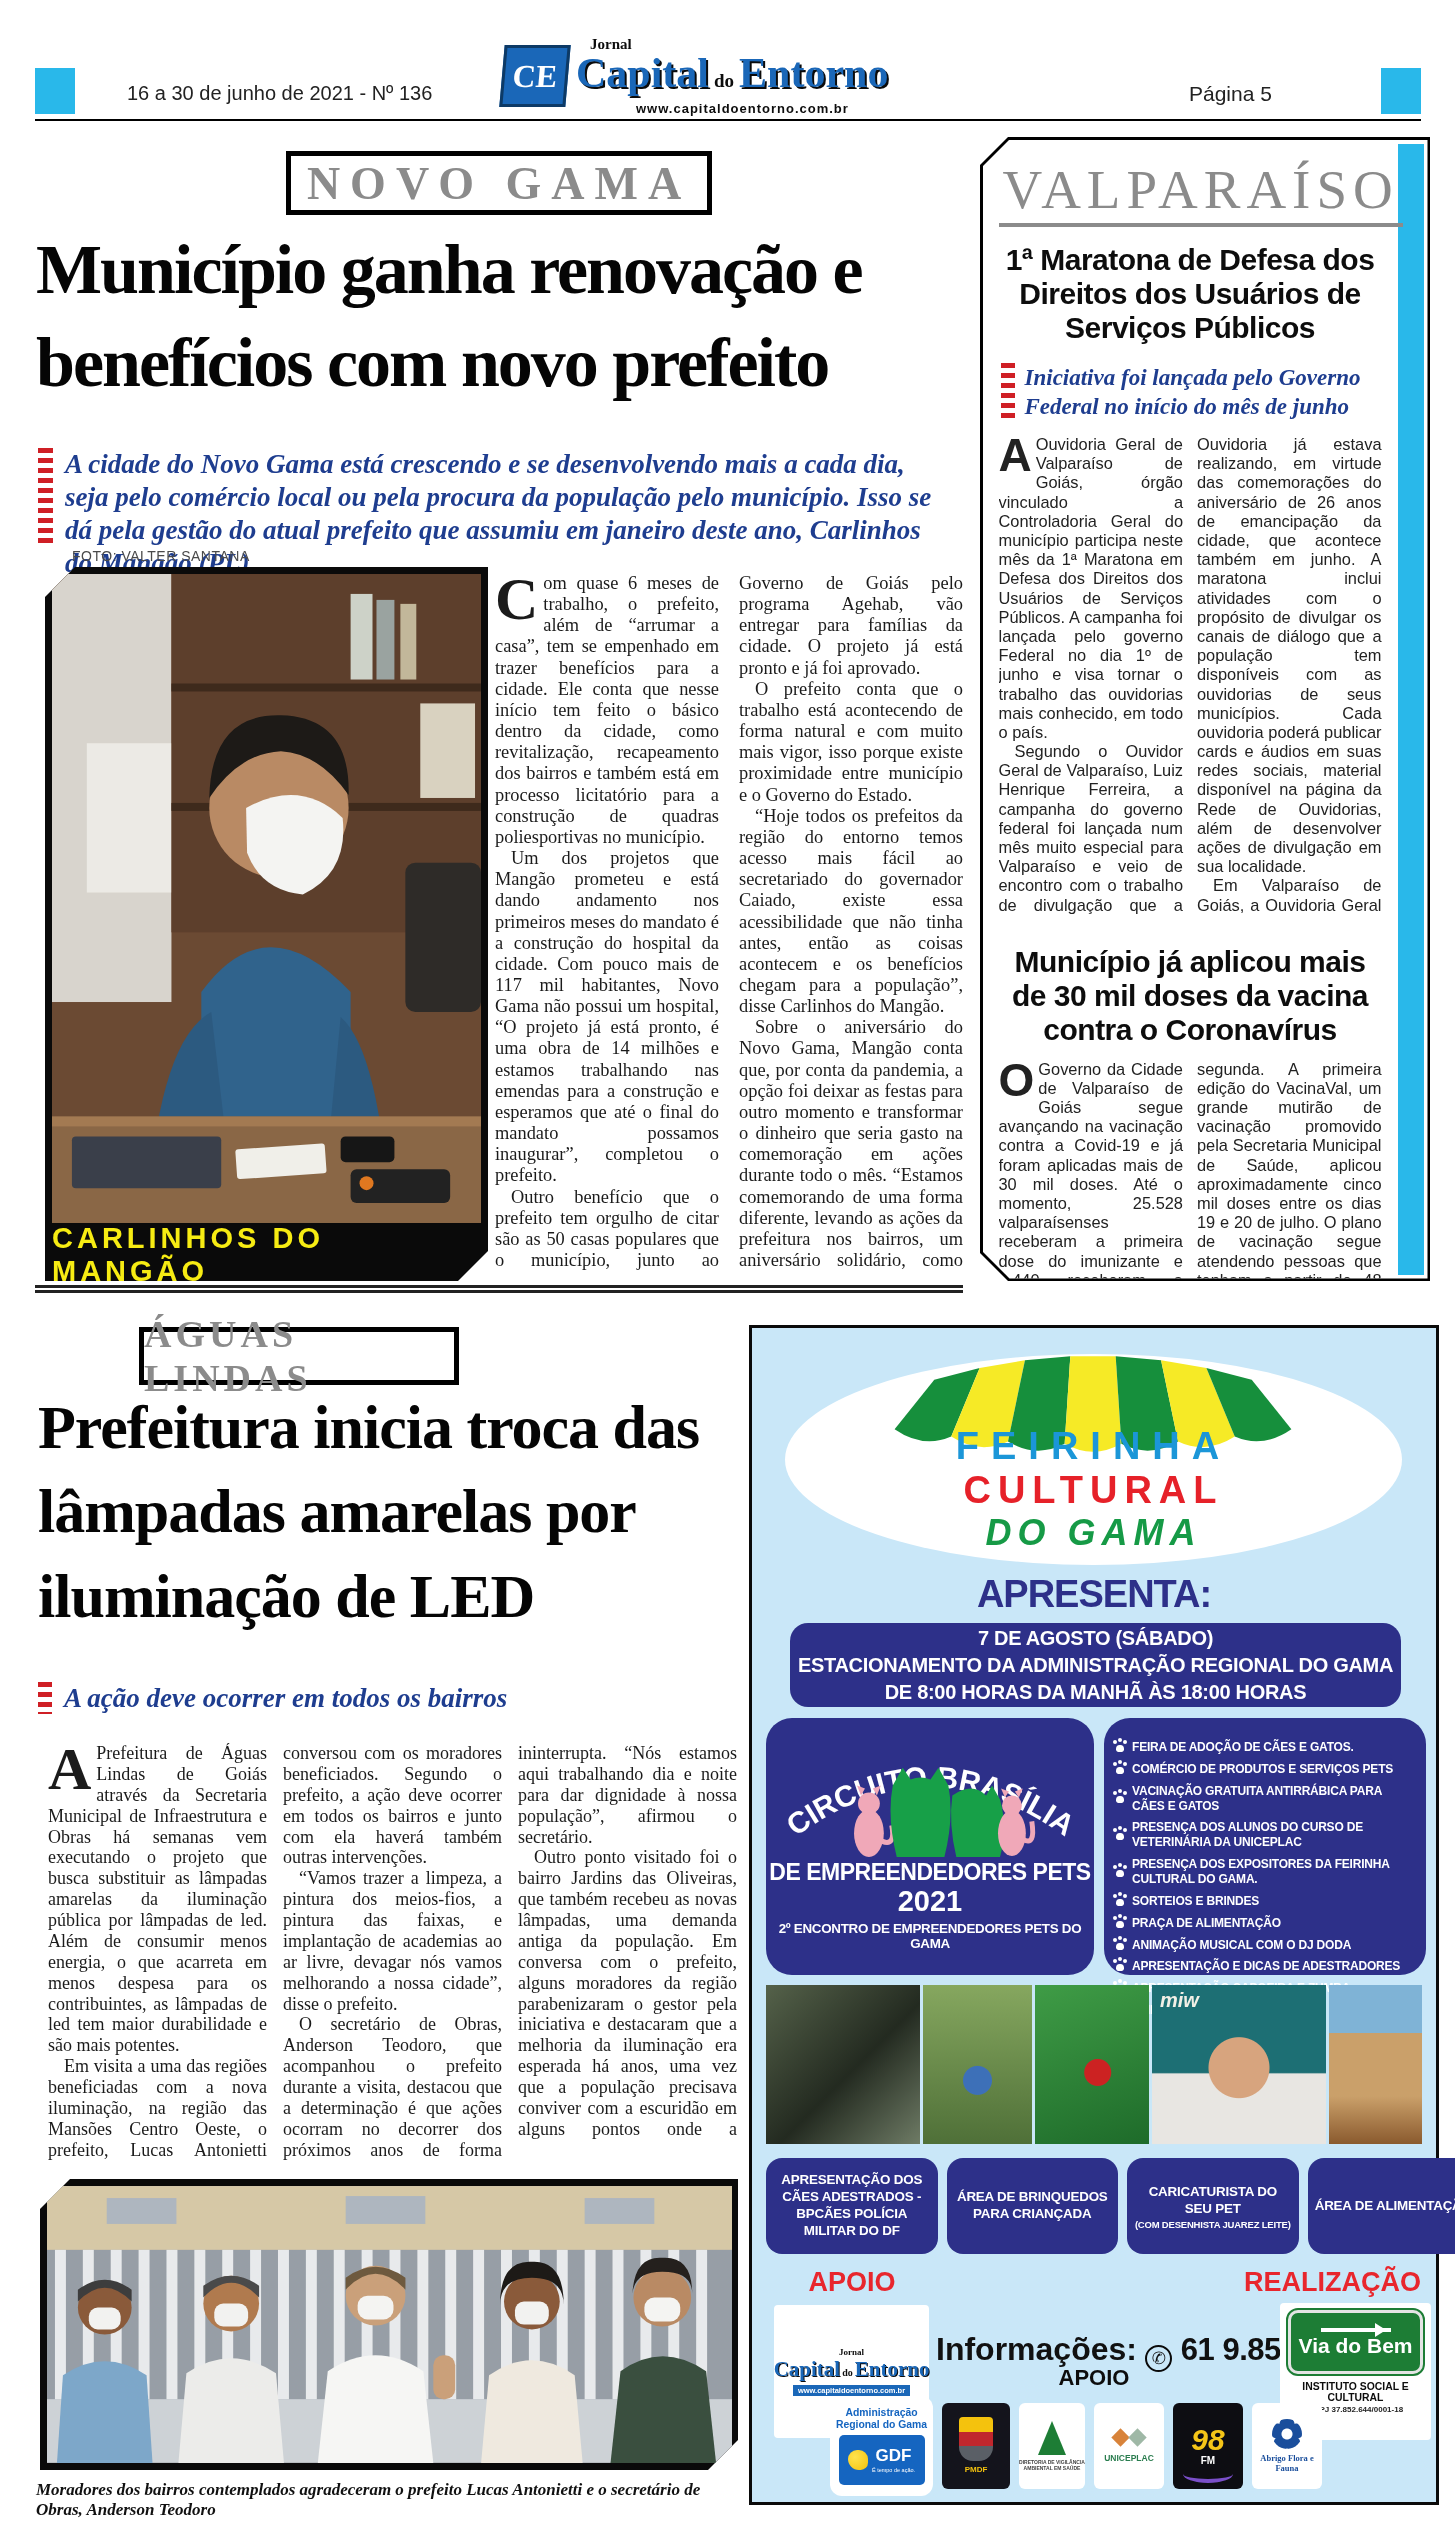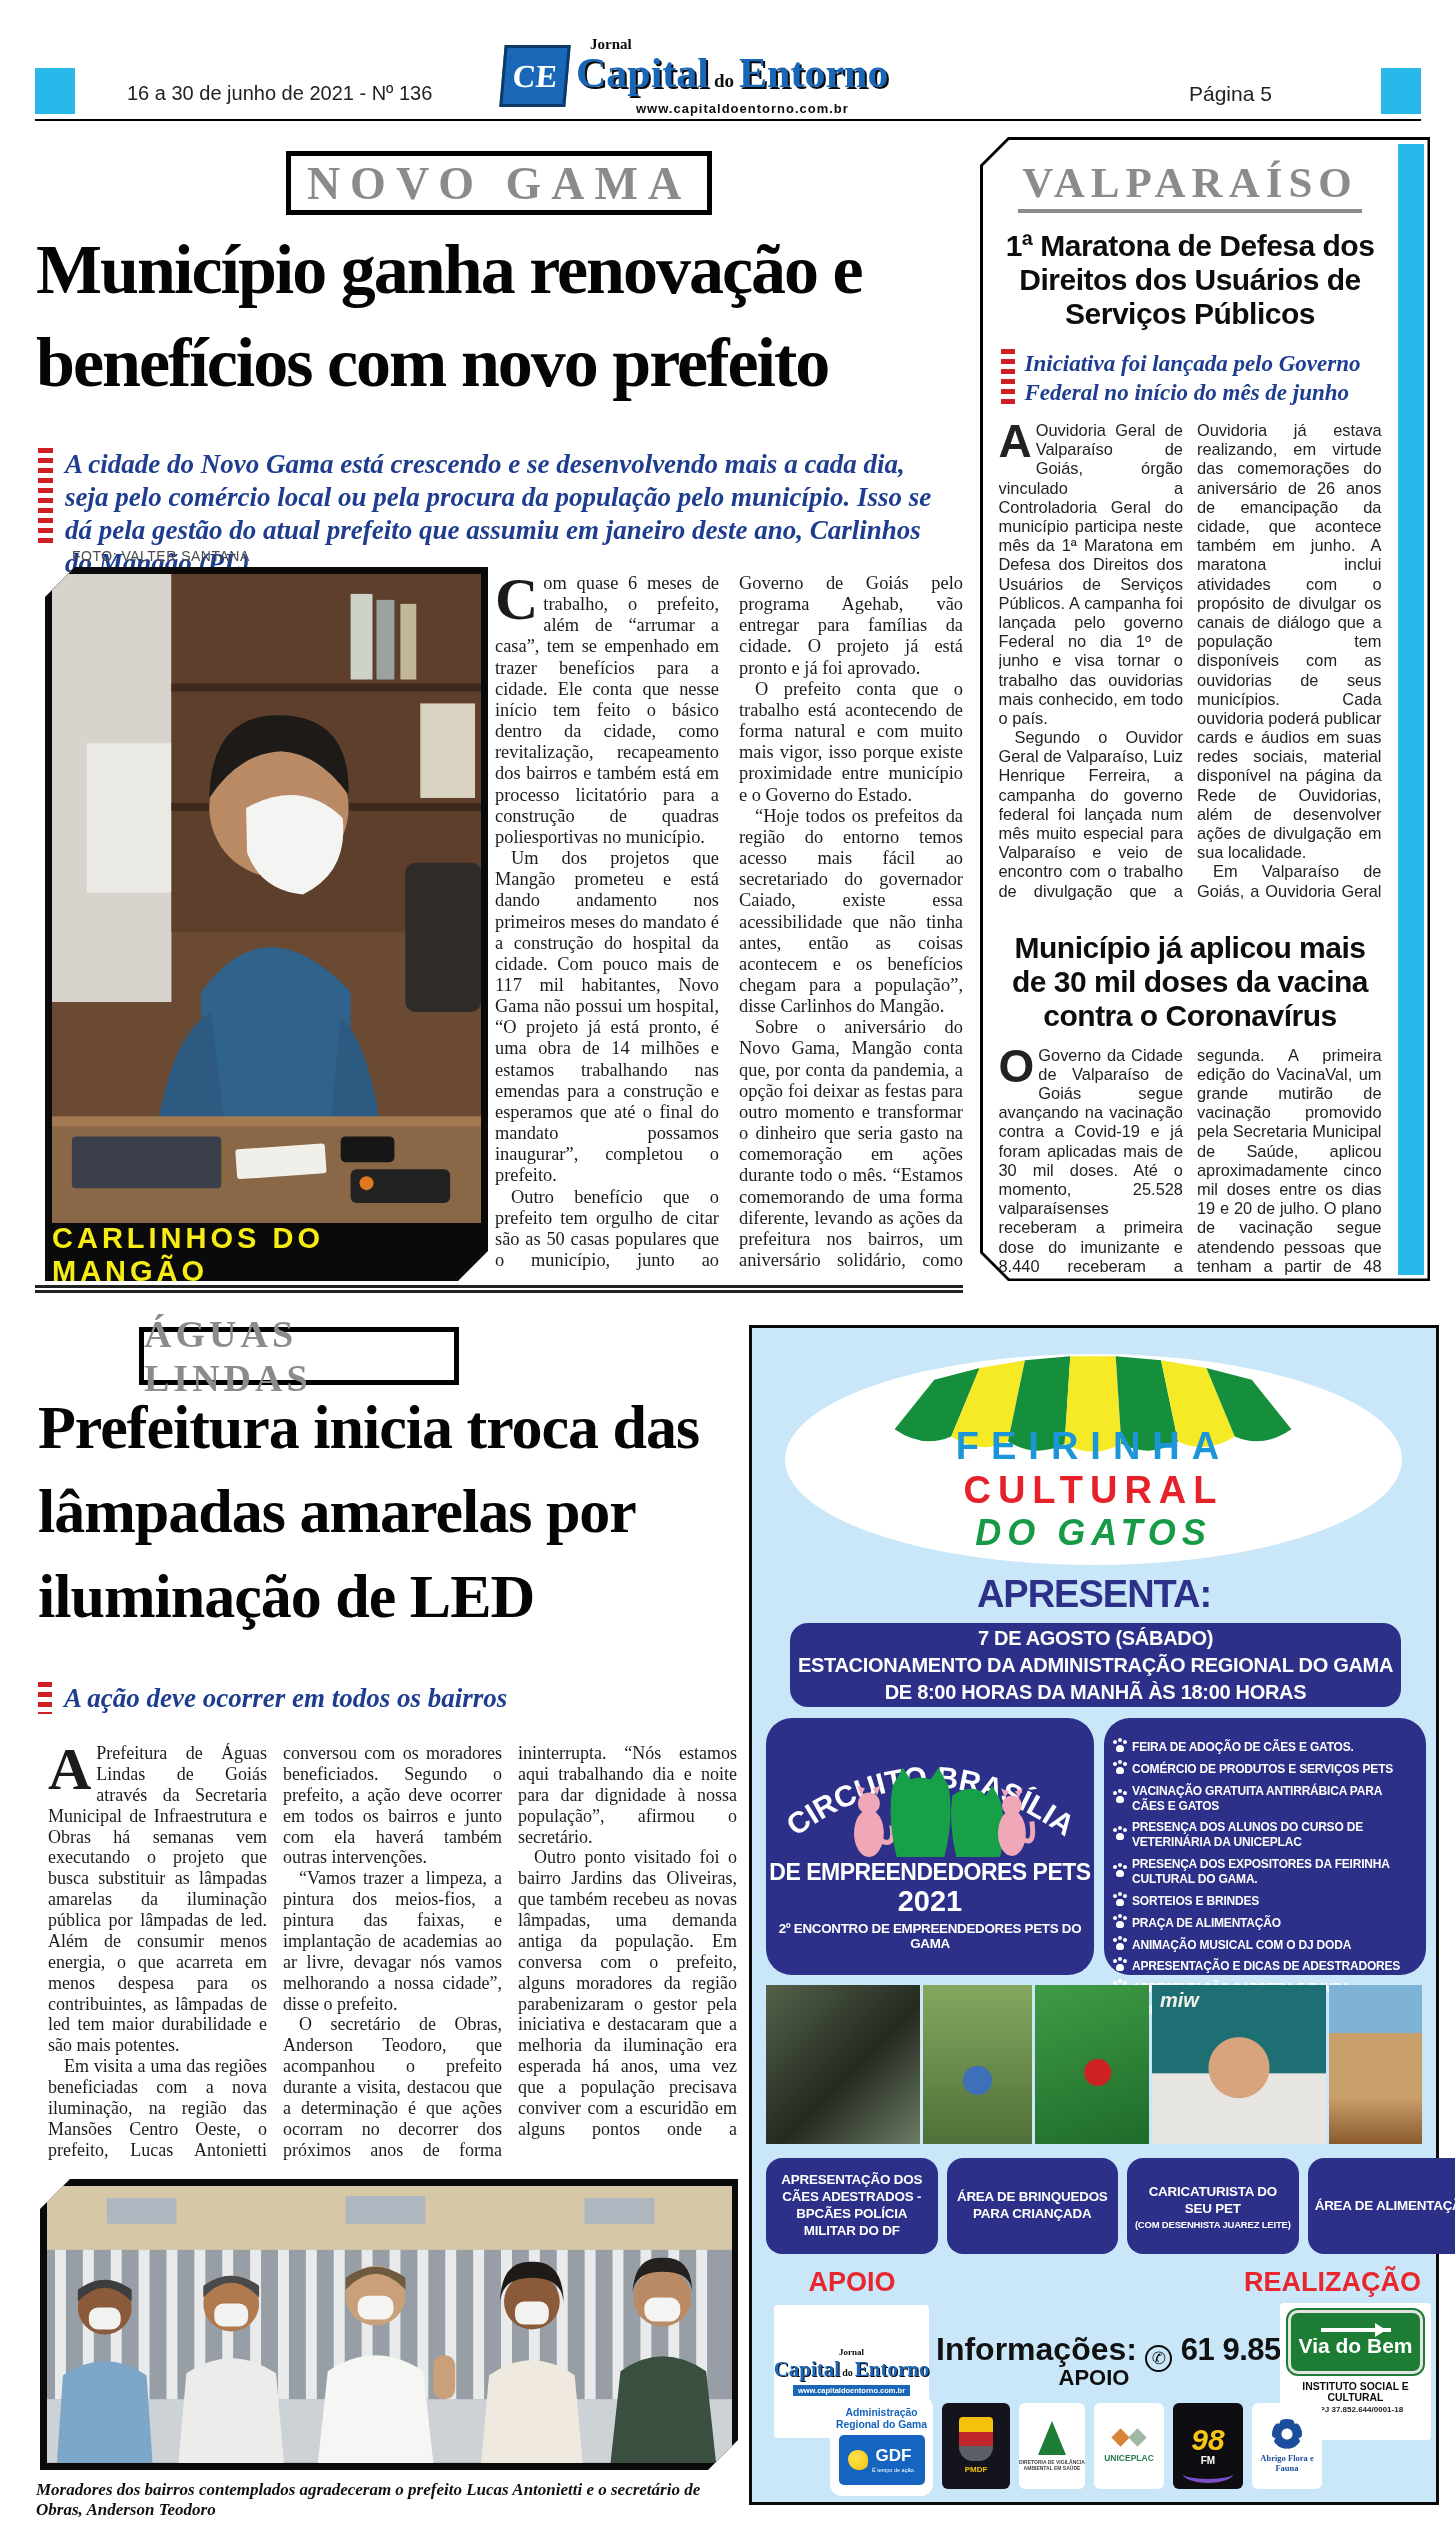--- a/index.html
+++ b/index.html
@@ -59,21 +59,21 @@
            border-top:3px solid #222;border-bottom:3px solid #222;}
 
   
   #vp-panel{position:absolute;left:980px;top:137px;width:450px;height:1144px;background:#000;
             clip-path:polygon(28px 0,100% 0,100% 100%,28px 100%,0 calc(100% - 28px),0 28px);}
   #vp-inner{position:absolute;left:2.5px;top:2.5px;right:2.5px;bottom:2.5px;background:#fff;
             clip-path:polygon(27px 0,100% 0,100% 100%,27px 100%,0 calc(100% - 27px),0 27px);}
   #vp-cyan{position:absolute;right:4px;top:4px;bottom:4px;width:26px;background:#29b8ea;}
   #vp-content{position:absolute;left:16px;right:46px;top:18px;bottom:8px;}
   #vp-sec{text-align:center;}
-  #vp-sec span{font-family:"Liberation Serif",serif;font-weight:bold;font-size:43px;letter-spacing:6px;
+  #vp-sec span{font-family:"Liberation Serif",serif;font-weight:normal;font-size:55px;letter-spacing:6px;
                color:#8b8b8b;border-bottom:4px solid #8b8b8b;display:inline-block;padding:0 4px 2px;}
   .vp-h{font-weight:bold;font-size:30px;line-height:1.14;text-align:center;color:#0d0d0d;letter-spacing:-0.5px;}
   #vp-h1{margin-top:16px;}
   #vp-sub{display:flex;gap:10px;margin-top:18px;margin-left:2px;position:static;}
   #vp-sub .stripes{height:58px;width:14px;}
   #vp-sub .sub-text{font-size:23px;line-height:29px;}
   .vp-body{column-count:2;column-gap:14px;font-size:16.4px;line-height:1.17;text-align:justify;
            overflow:hidden;color:#222;}
   #vp-body1{margin-top:14px;height:496px;}
   #vp-h2{margin-top:14px;}
@@ -366,21 +366,21 @@
       <path d="M105.7,30.3 L151.4,22.4 L134.3,104.3 Q105.7,117.8 77.1,99.4 Z" fill="#f6ea26"></path>
       <path d="M151.4,22.4 L197.1,18.5 L191.4,106.7 Q162.9,121.5 134.3,104.3 Z" fill="#168f3c"></path>
       <path d="M197.1,18.5 L242.9,18.5 L248.6,106.7 Q220,122.7 191.4,106.7 Z" fill="#f6ea26"></path>
       <path d="M242.9,18.5 L288.6,22.4 L305.7,104.3 Q277.1,121.5 248.6,106.7 Z" fill="#168f3c"></path>
       <path d="M288.6,22.4 L334.3,30.3 L362.9,99.4 Q334.3,117.8 305.7,104.3 Z" fill="#f6ea26"></path>
       <path d="M334.3,30.3 L380,42 L420,92 Q391.4,111.7 362.9,99.4 Z" fill="#168f3c"></path>
     </svg>
     <div id="ad-brand" data-name="feirinha-brand">
       <div id="brand1" data-name="brand-line-feirinha">FEIRINHA</div>
       <div id="brand2" data-name="brand-line-cultural">CULTURAL</div>
-      <div id="brand3" data-name="brand-line-do-gama">DO GATOS</div>
+      <div id="brand3" data-name="brand-line-do-gama">DO GAMA</div>
     </div>
     <div id="ad-presenta" data-name="presents-label">APRESENTA:</div>
 
     <div id="ad-event" class="navy" data-name="event-info-box">
         <div data-name="event-line">7 DE AGOSTO (SÁBADO)</div>
         <div data-name="event-line">ESTACIONAMENTO DA ADMINISTRAÇÃO REGIONAL DO GAMA</div>
         <div data-name="event-line">DE 8:00 HORAS DA MANHÃ ÀS 18:00 HORAS</div>
       </div>
 
     <div id="ad-circ" class="navy" data-name="circuito-box">

